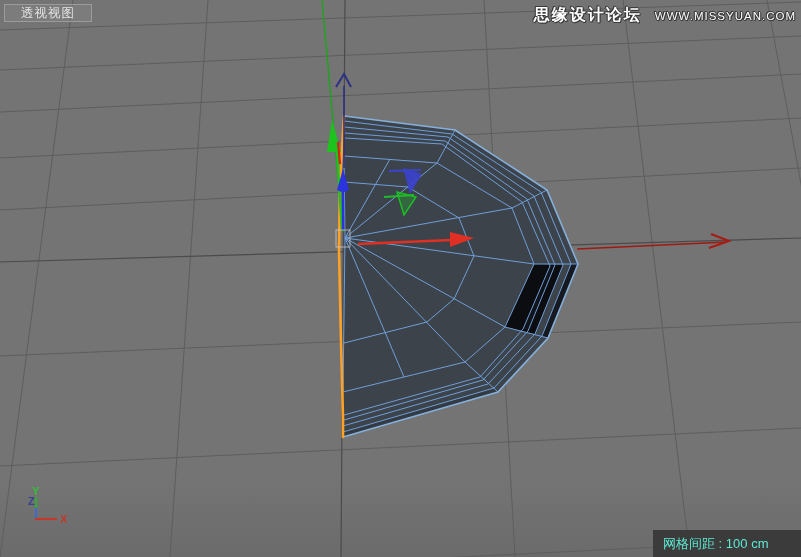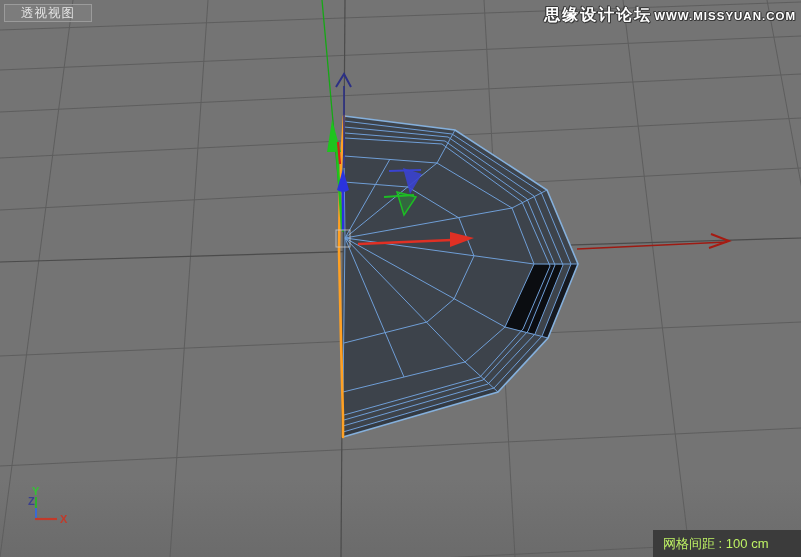--- a/index.html
+++ b/index.html
@@ -9,29 +9,29 @@
     font-family:"Liberation Sans", sans-serif;
   }
   .scene{position:absolute;left:0;top:0;}
   .vp-label{
     position:absolute;left:4px;top:4px;
     padding:0 16px;line-height:16px;font-size:12.5px;color:#e3e3e3;
     border:1px solid #9b9b9b;background:rgba(140,140,140,.35);
     letter-spacing:1px;white-space:nowrap;
   }
   .watermark{
-    position:absolute;right:5px;top:5px;display:flex;align-items:baseline;gap:2px;
+    position:absolute;right:5px;top:5px;display:flex;align-items:baseline;gap:13px;
     color:#ffffff;white-space:nowrap;
     text-shadow:1px 0 0 #3a3a3a,-1px 0 0 #3a3a3a,0 1px 0 #3a3a3a,0 -1px 0 #3a3a3a,1px 1px 0 #3a3a3a,-1px -1px 0 #3a3a3a;
   }
   .wm-name{font-size:16px;font-weight:bold;letter-spacing:2px;}
-  .wm-url{font-size:11.5px;font-weight:bold;letter-spacing:1px;}
+  .wm-url{font-size:11.5px;font-weight:normal;letter-spacing:1px;}
   .status-bar{
     position:absolute;right:0;bottom:0;width:148px;height:27px;
-    background:#3b3b3b;color:#bef264;font-size:13px;line-height:27px;
+    background:#3b3b3b;color:#5eead4;font-size:13px;line-height:27px;
     padding-left:10px;box-sizing:border-box;white-space:nowrap;
   }
 </style>
 </head>
 <body>
 
 <div class="viewport">
 
   <svg class="scene" width="801" height="557" viewBox="0 0 801 557">
 

